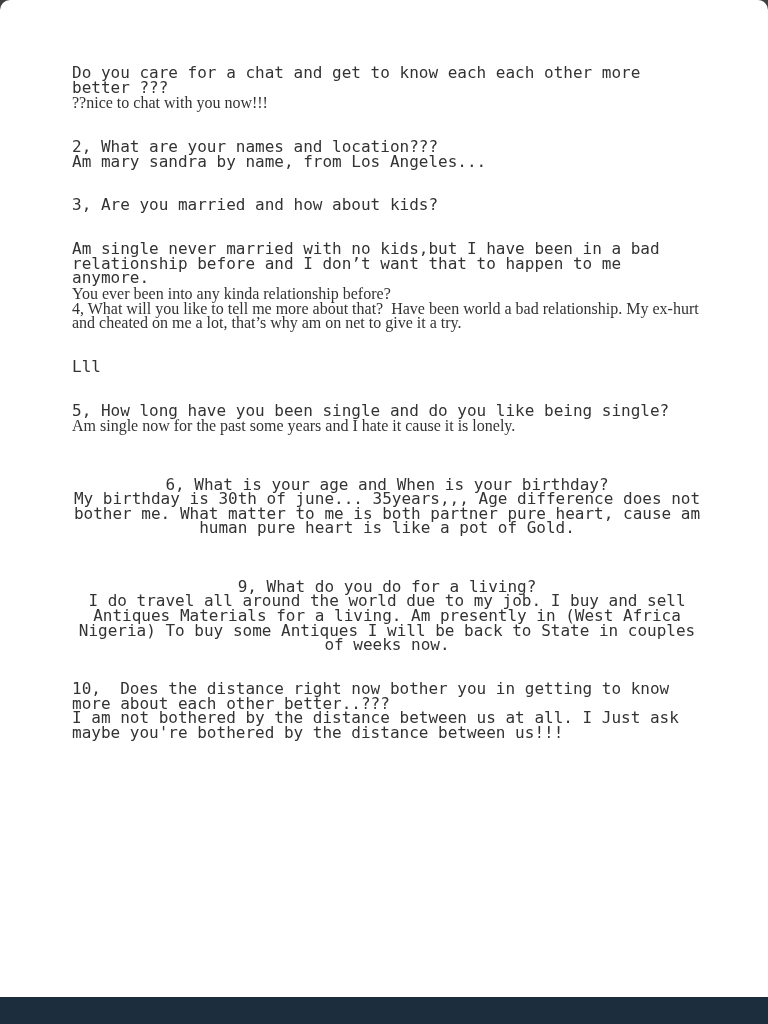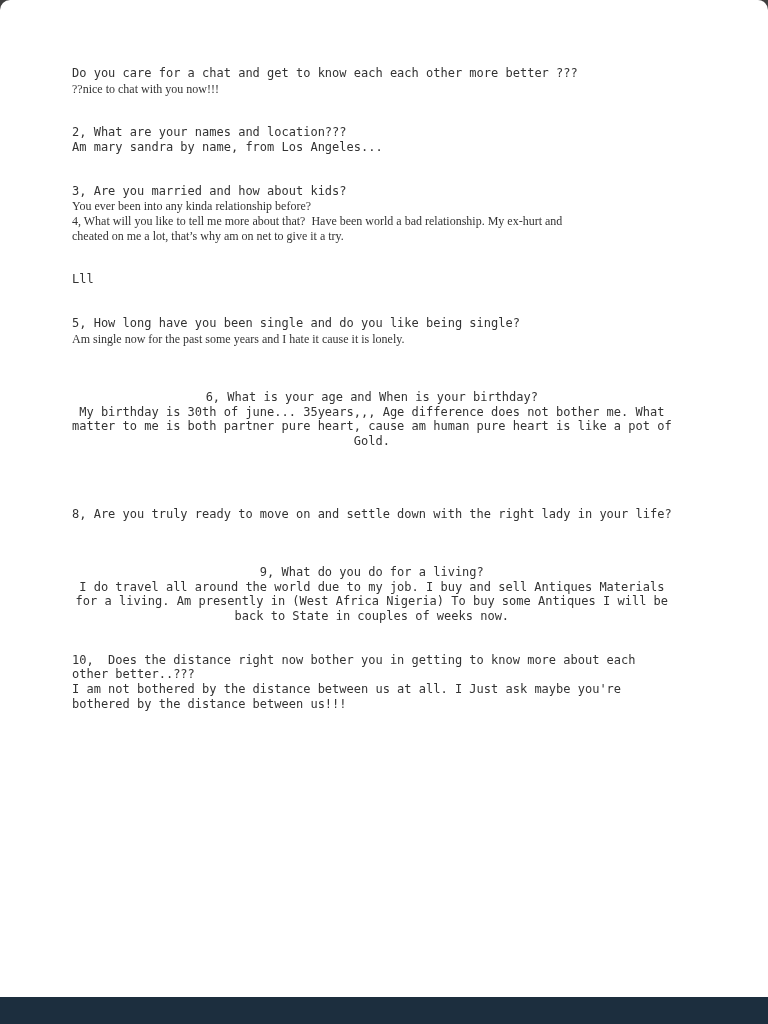--- a/index.html
+++ b/index.html
@@ -35,21 +35,21 @@
     left: 0;
     bottom: 0;
     width: 768px;
     height: 27px;
     background: #1c2e3e;
   }
   .para {
     margin: 0;
     width: 83ch;
     max-width: 630px;
-    font-size: 12px;
+    font-size: 16px;
     line-height: 14.6px;
     color: #333333;
     white-space: pre-wrap;
     word-wrap: break-word;
   }
   .gap-1 { margin-top: 1px; font-family: Liberation Serif, serif; }
   .gap-2 { margin-top: 29.2px; }
   .gap-3 { margin-top: 43.8px; text-align: center; }
   .gap-4 { margin-top: 58.4px; }
 </style>
@@ -57,28 +57,28 @@
 <body>
 
 <div class="doc-viewport">
 
   <div class="doc-page">
     <p class="para">Do you care for a chat and get to know each each other more better ???</p>
     <p class="para gap-1">??nice to chat with you now!!!</p>
     <p class="para gap-2">2, What are your names and location???
 Am mary sandra by name, from Los Angeles...</p>
     <p class="para gap-2">3, Are you married and how about kids?</p>
+    <p class="para gap-2">Am single never married with no kids,but I have been in a bad relationship before and I don’t want that to happen to me anymore.</p>
     <p class="para gap-1">You ever been into any kinda relationship before?
 4, What will you like to tell me more about that?  Have been world a bad relationship. My ex-hurt and cheated on me a lot, that’s why am on net to give it a try.</p>
     <p class="para gap-2">Lll</p>
     <p class="para gap-2">5, How long have you been single and do you like being single?</p>
     <p class="para gap-1">Am single now for the past some years and I hate it cause it is lonely.</p>
     <p class="para gap-3">6, What is your age and When is your birthday?
 My birthday is 30th of june... 35years,,, Age difference does not bother me. What matter to me is both partner pure heart, cause am human pure heart is like a pot of Gold.</p>
-    <p class="para gap-4">8, Are you truly ready to move on and settle down with the right lady in your life?</p>
     <p class="para gap-3">9, What do you do for a living?
 I do travel all around the world due to my job. I buy and sell Antiques Materials for a living. Am presently in (West Africa Nigeria) To buy some Antiques I will be back to State in couples of weeks now.</p>
     <p class="para gap-2">10,  Does the distance right now bother you in getting to know more about each other better..???
 I am not bothered by the distance between us at all. I Just ask maybe you're bothered by the distance between us!!!</p>
   </div>
 
   <div class="doc-footer"></div>
 
 </div>
 

